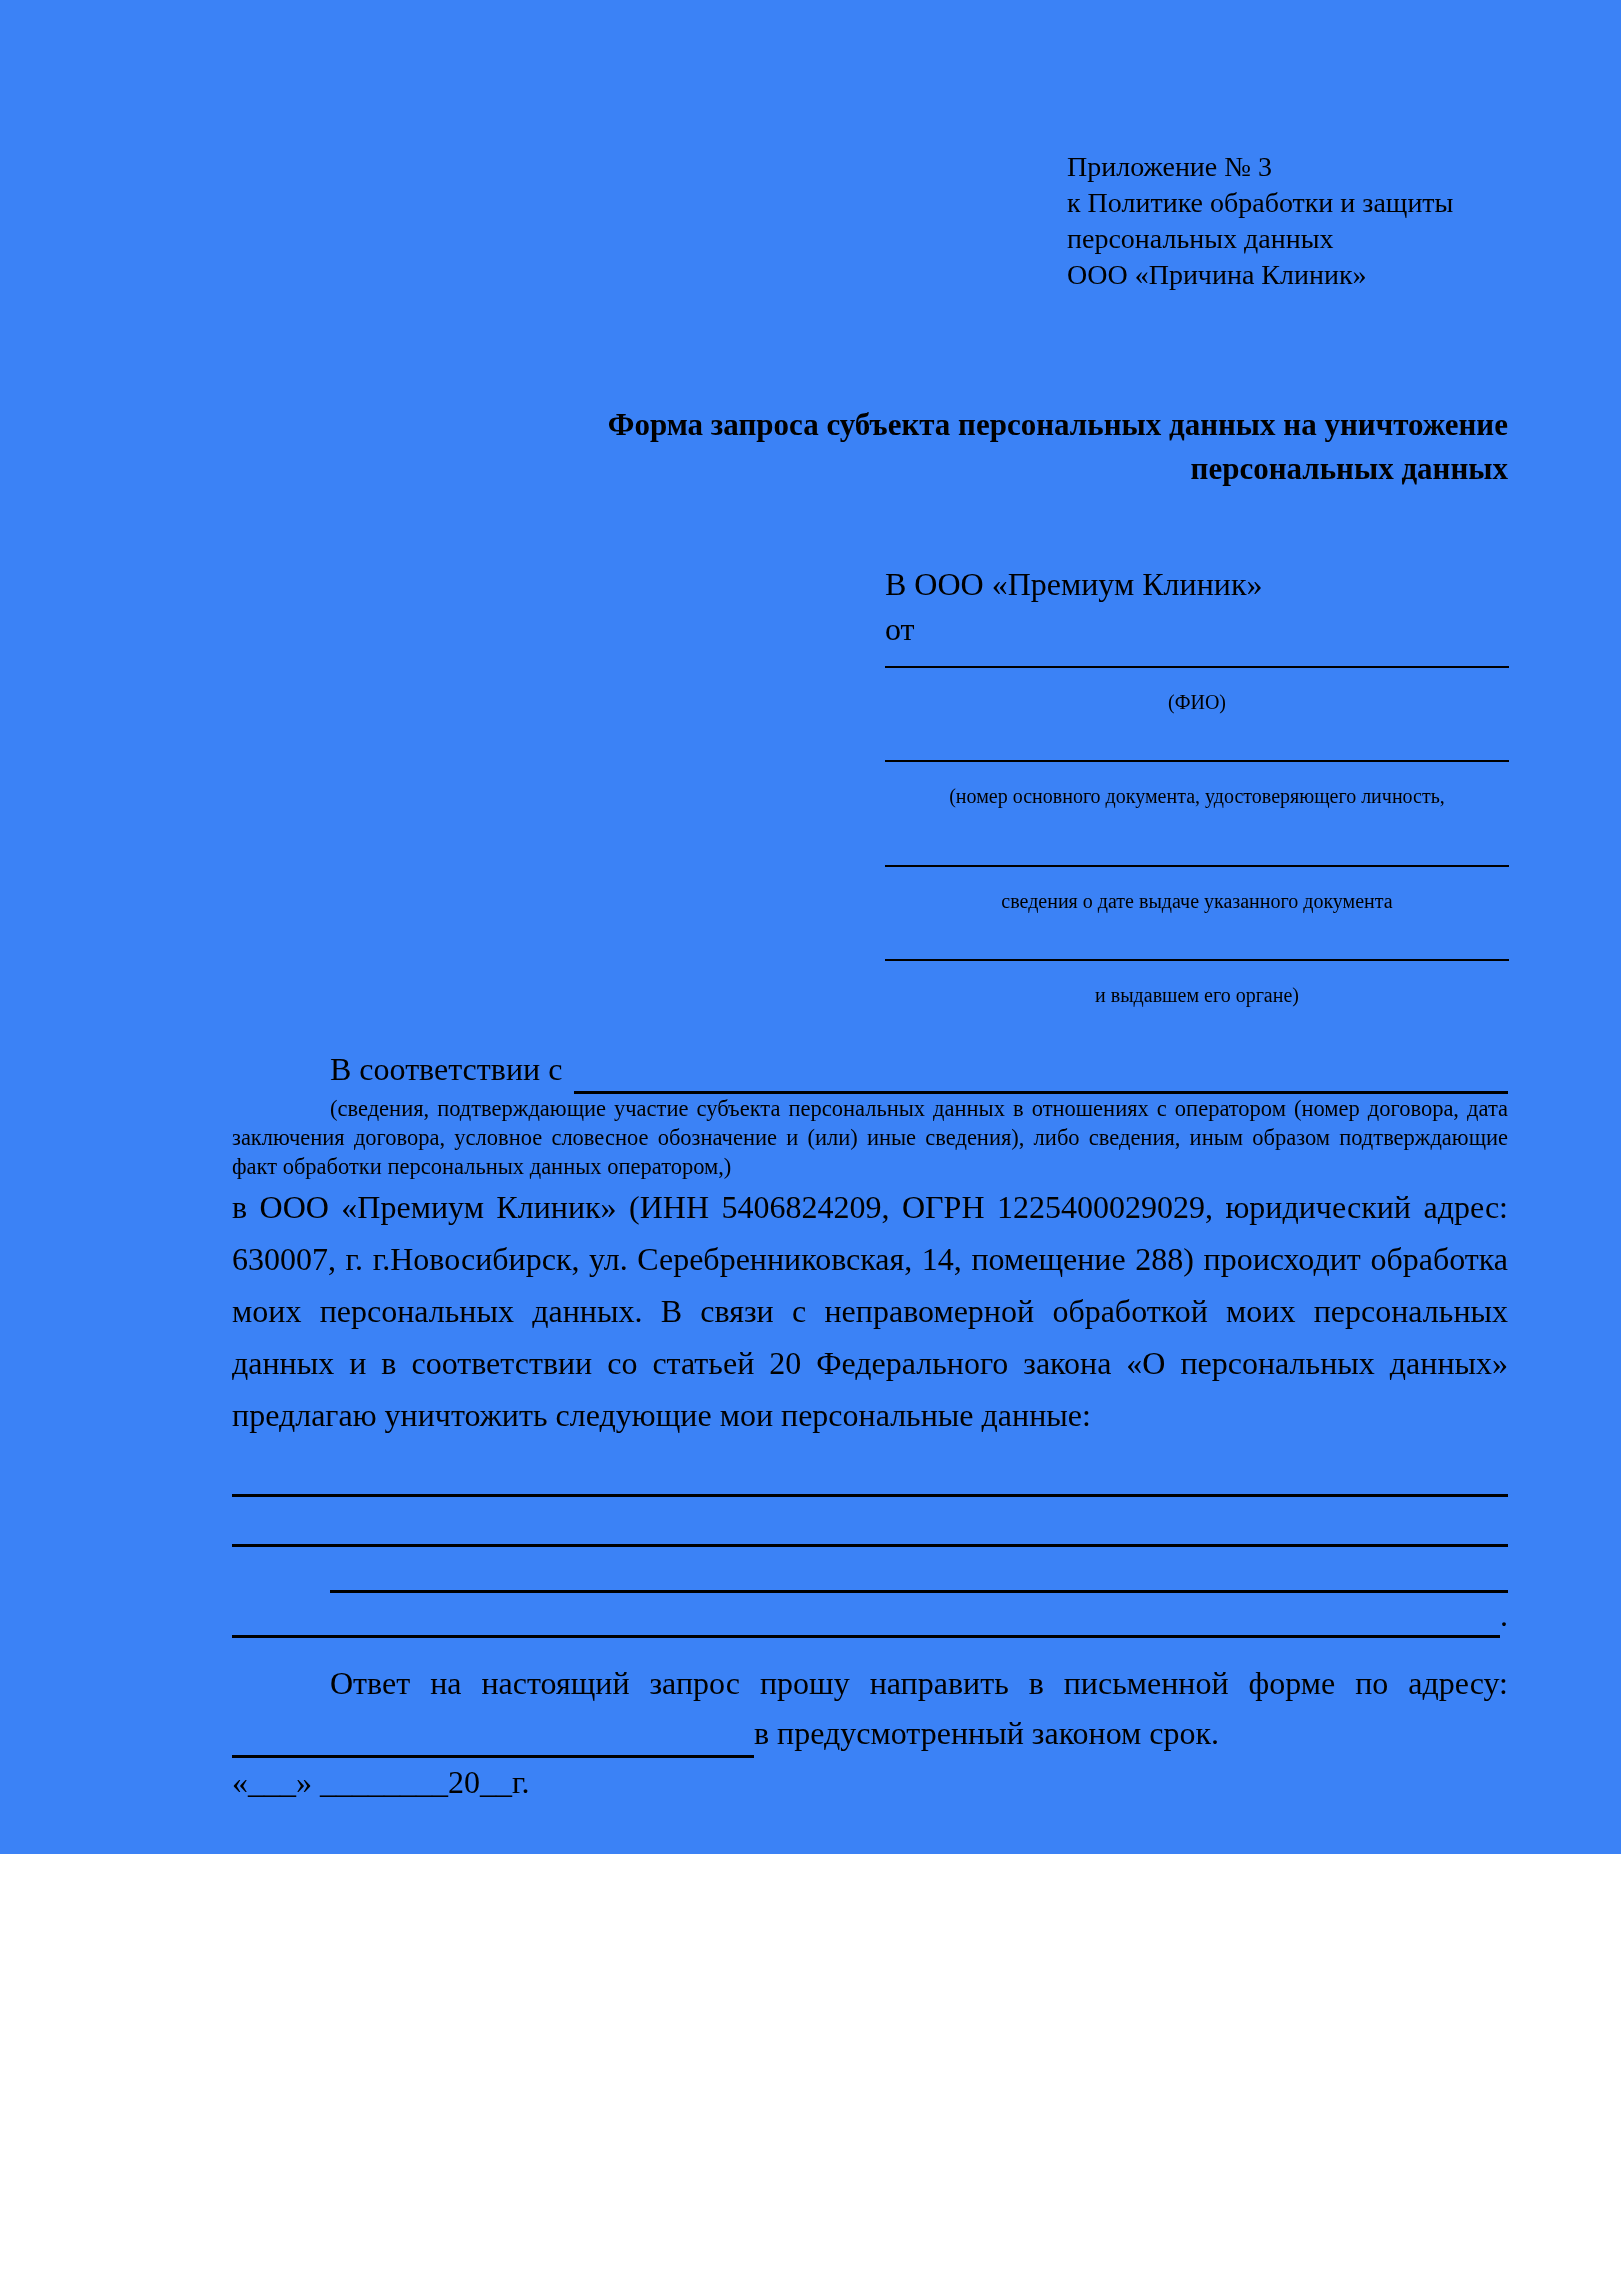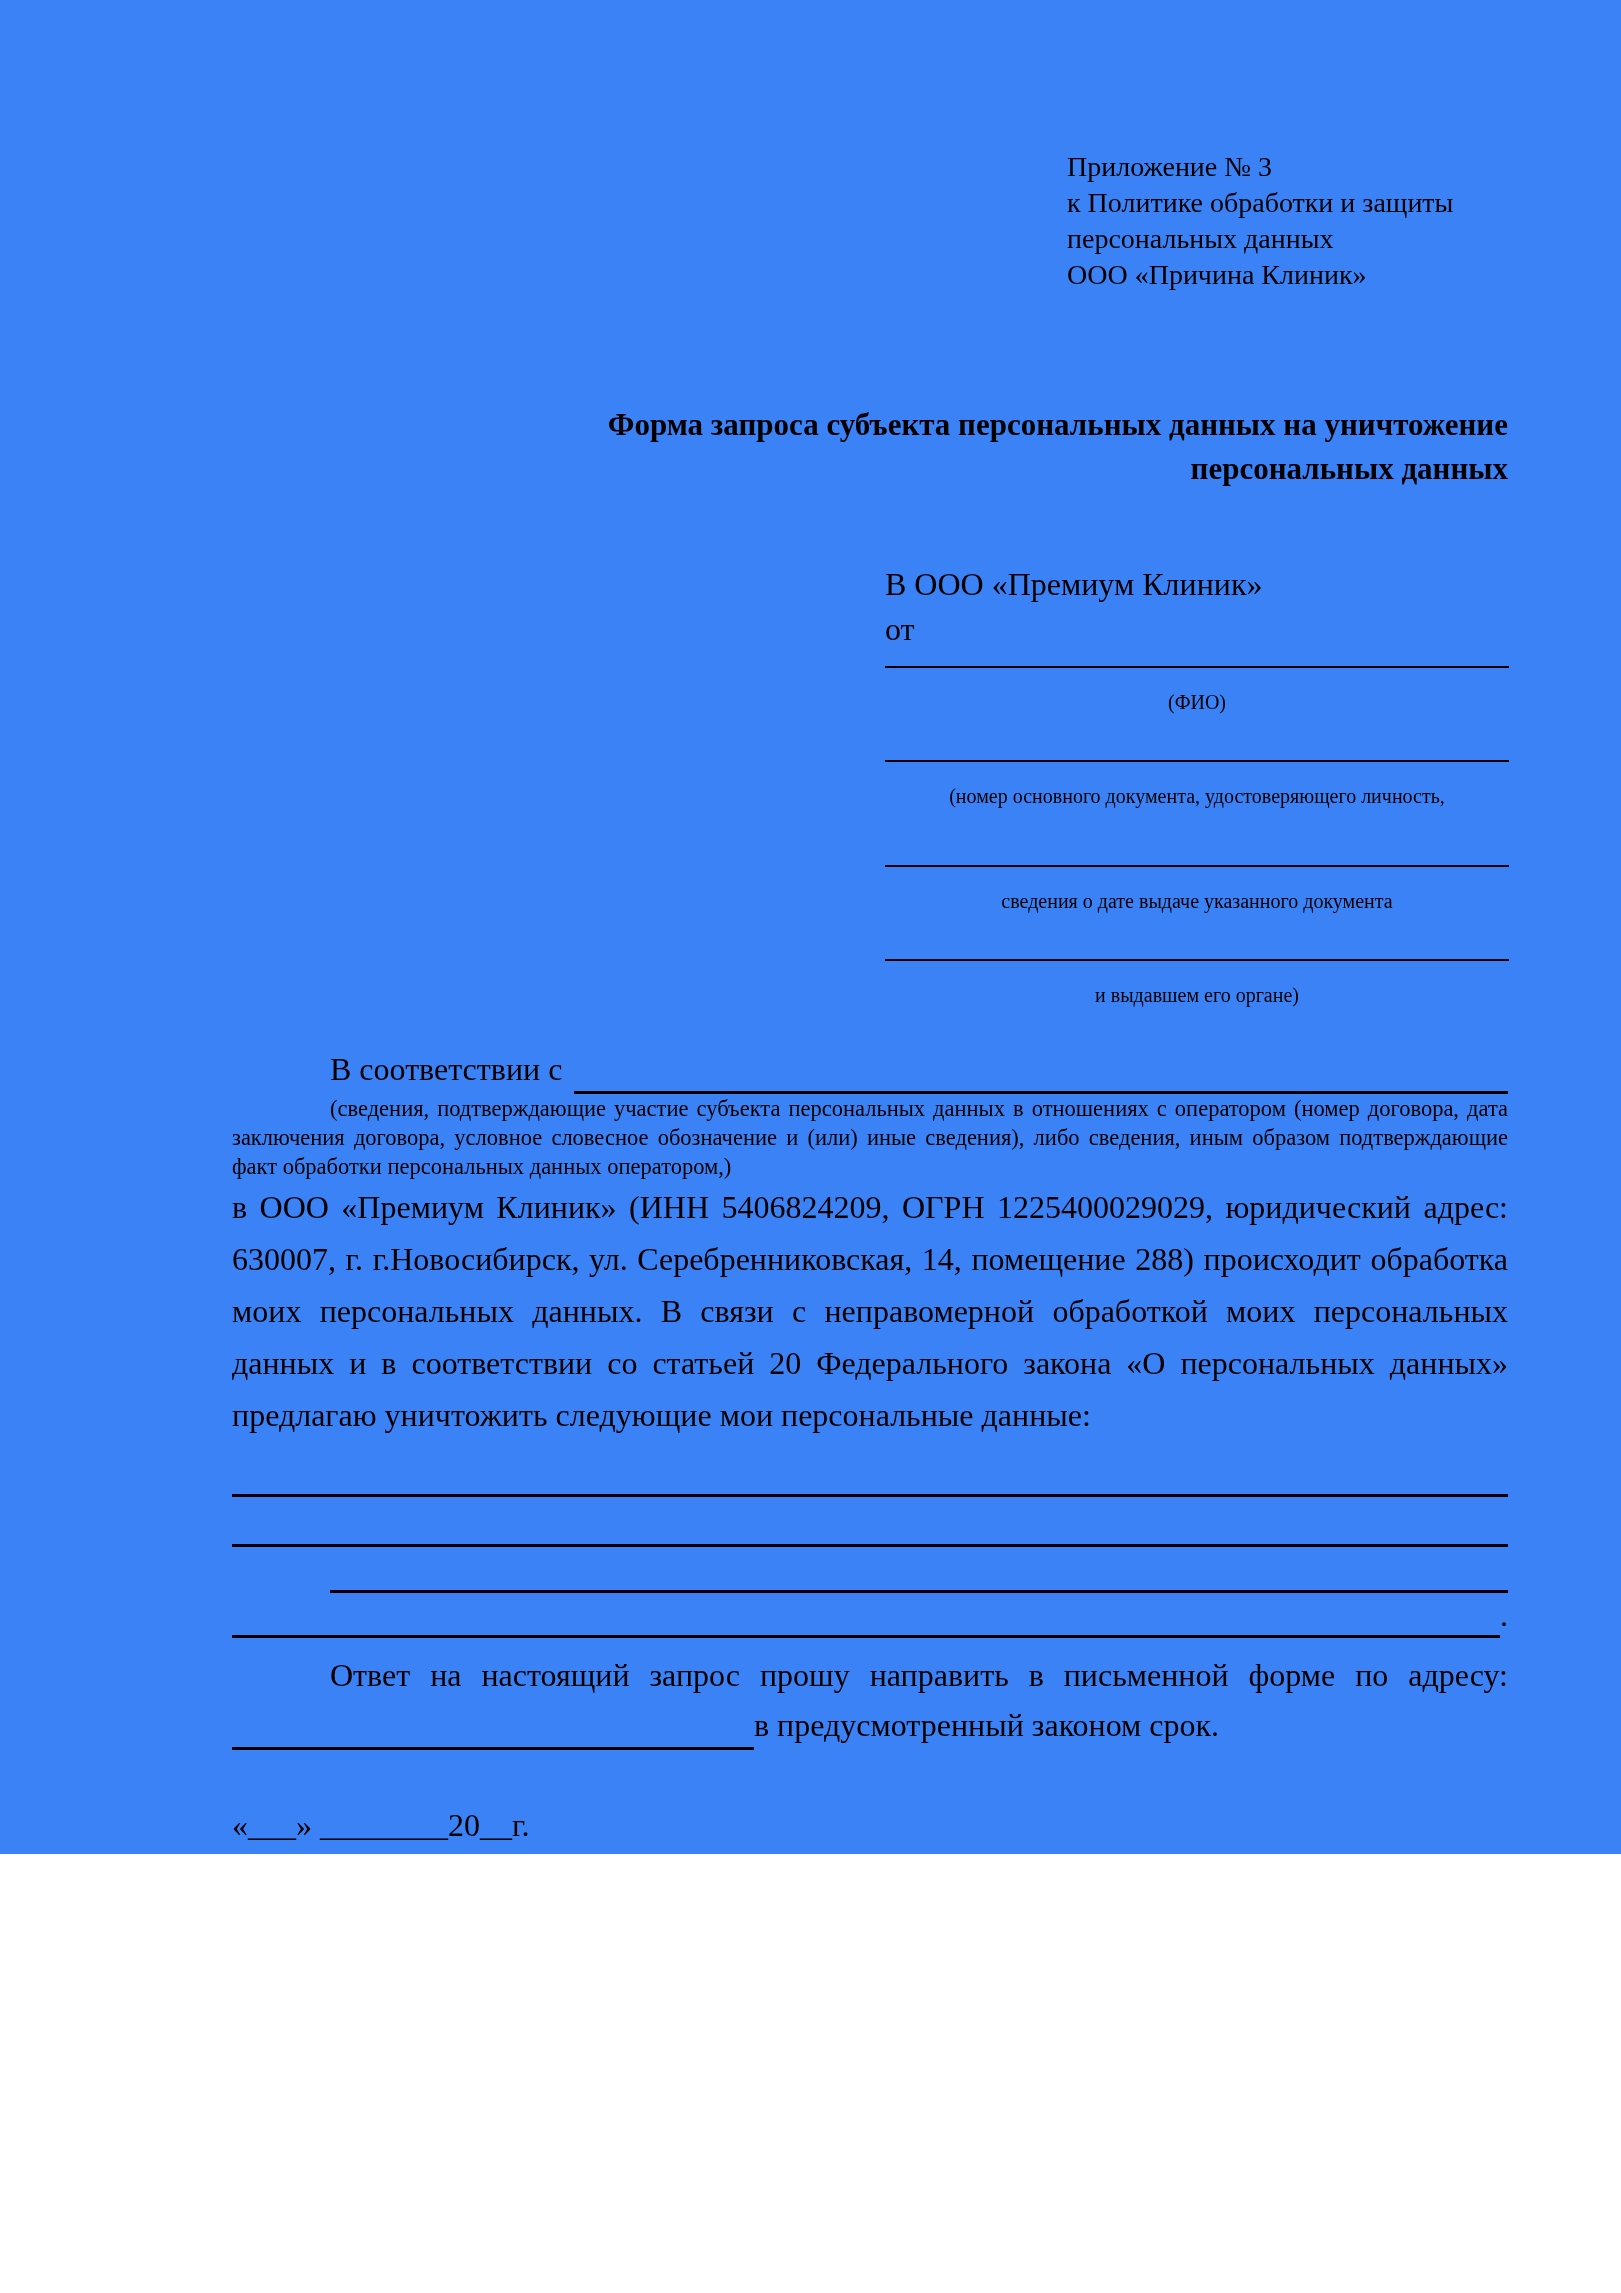--- a/index.html
+++ b/index.html
@@ -94,38 +94,37 @@
   .reason-row .label { white-space: nowrap; padding-right: 13.7px; }
   .dot-row {
     display: flex;
     align-items: flex-end;
     font-size: 32px;
     line-height: 45px;
   }
   .response-line {
     font-size: 32px;
     line-height: 51px;
-    margin-top: 12px;
+    margin-top: 20px;
     text-align: justify;
     text-align-last: justify;
     text-indent: 98px;
   }
   .address-row {
     display: flex;
     align-items: flex-end;
     font-size: 32px;
     line-height: 49px;
   }
   .address-blank {
     flex: 0 0 522px;
     border-bottom: 3.9px solid #000;
     height: 41px;
   }
   .footer-row {
-    margin-top: 51px;
     display: flex;
     justify-content: space-between;
     align-items: flex-end;
     font-size: 32px;
     line-height: 49px;
     padding-right: 39px;
   }
   .sig-group { white-space: nowrap; }
 </style>
 </head>

